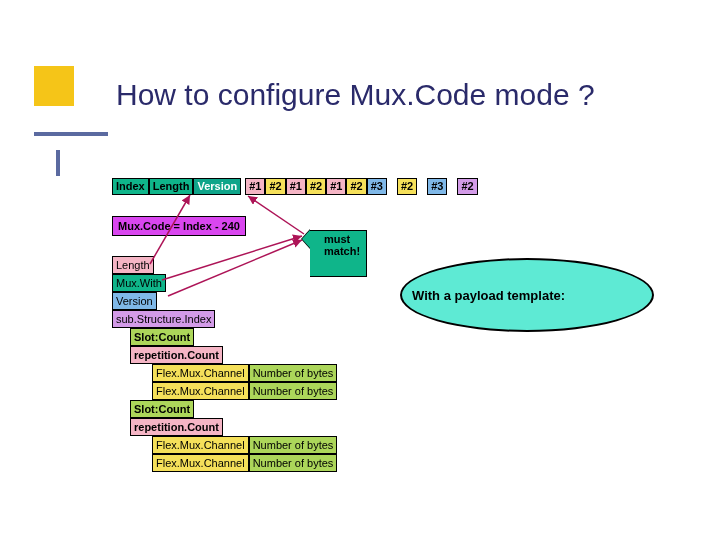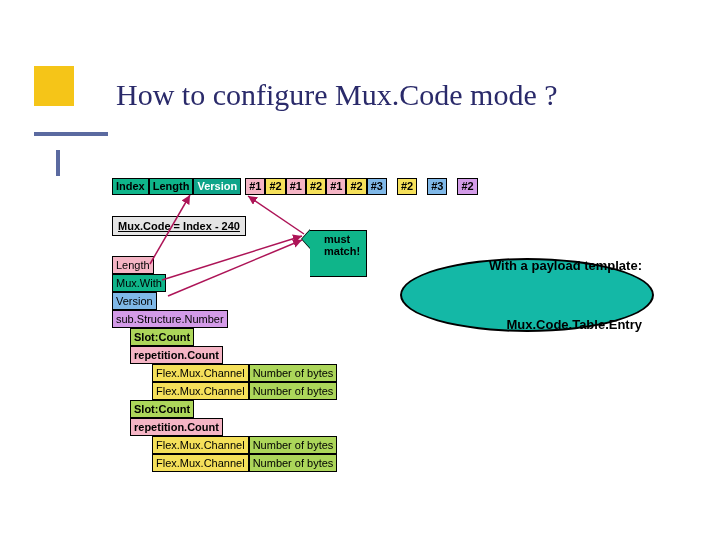--- a/index.html
+++ b/index.html
@@ -34,21 +34,21 @@
     left: 22px; top: 84px;
     width: 4px; height: 26px;
     background: #5b6aa0;
   }
   .title {
     position: absolute;
     left: 116px;
     top: 78px;
     font-size: 30px;
     color: #2a2a6a;
-    font-family: Liberation Serif, serif;
+    font-family: Liberation Sans, sans-serif;
   }
   
   .row {
     position: absolute;
     display: flex;
     font-size: 11px;
     font-weight: bold;
     line-height: 1;
   }
   .cell {
@@ -61,26 +61,25 @@
   .green  { background: #0fb58a; color:#000; }
   .teal   { background: #0fa58a; color:#fff; }
   .pink   { background: #f5b5c5; color:#000; }
   .yellowc{ background: #f5e05a; color:#000; }
   .bluec  { background: #7fb8e8; color:#000; }
   .violet { background: #d39be8; color:#000; }
   .limeb  { background: #acd65a; color:#000; }
 
   .tealbox {
     position: absolute;
-    background: #e5e5e5;
+    background: #d946ef;
     border: 1px solid #000;
     font-size: 11px;
     font-weight: bold;
     color:#000;
-    text-decoration:underline;
   }
   .pentagon-wrap {
     position: absolute;
   }
   .pentagon {
     position: absolute;
     top:0;
     background: #0fb58a;
     border-top: 1px solid #000;
     border-right: 1px solid #000;
@@ -120,23 +119,23 @@
     position: absolute;
     border: 2px solid #000;
     border-radius: 50%;
     text-align: center;
     font-size: 13px;
     font-weight: bold;
     color:#000;
     display:flex;
     flex-direction: column;
     justify-content: center;
-    align-items: flex-end;
+    align-items: flex-start;
     padding: 4px 10px;
-    background:#14b8a6;
+    background:#5eead4;
     gap:44px;
   }
 
   svg.arrows {
     position: absolute;
     left: 0; top: 0;
     width: 720px; height: 540px;
     pointer-events: none;
   }
 </style>
@@ -176,21 +175,21 @@
 <div class="pentagon-wrap" style="left:310px; top:230px;">
   <div class="pentagon-tri-outline"></div>
   <div class="pentagon-tri"></div>
   <div class="pentagon">must match!</div>
 </div>
 
 <div class="stack" style="left:112px; top:256px;">
   <span class="cell pink" style="display:inline-block">Length</span><br>
   <span class="cell green" style="display:inline-block">Mux.With</span><br>
   <span class="cell bluec" style="display:inline-block">Version</span><br>
-  <span class="cell violet" style="display:inline-block">sub.Structure.Number</span><br>
+  <span class="cell violet" style="display:inline-block">sub.Structure.Index</span><br>
   <div class="indent1">
     <span class="cell limeb" style="display:inline-block">Slot:Count</span><br>
     <span class="cell pink" style="display:inline-block">repetition.Count</span>
   </div>
   <div class="indent2b">
     <span class="cell yellowc">Flex.Mux.Channel</span>
     <span class="cell limeb">Number of bytes</span>
   </div>
   <div class="indent2b">
     <span class="cell yellowc">Flex.Mux.Channel</span>
@@ -205,21 +204,20 @@
     <span class="cell limeb">Number of bytes</span>
   </div>
   <div class="indent2b">
     <span class="cell yellowc">Flex.Mux.Channel</span>
     <span class="cell limeb">Number of bytes</span>
   </div>
 </div>
 
 <div class="ellipse" style="left:400px; top:258px; width:230px; height:62px;">
   <span>With a payload template:</span>
-  <span>Mux.Code.Table.Entry</span>
 </div>
 
 <svg class="arrows">
   <defs>
     <marker id="arr" markerWidth="8" markerHeight="8" refX="6" refY="3" orient="auto">
       <path d="M0,0 L6,3 L0,6 Z" fill="#ad1457"></path>
     </marker>
   </defs>
 
   <line x1="150" y1="264" x2="190" y2="195" stroke="#ad1457" stroke-width="1.5" marker-end="url(#arr)"></line>

